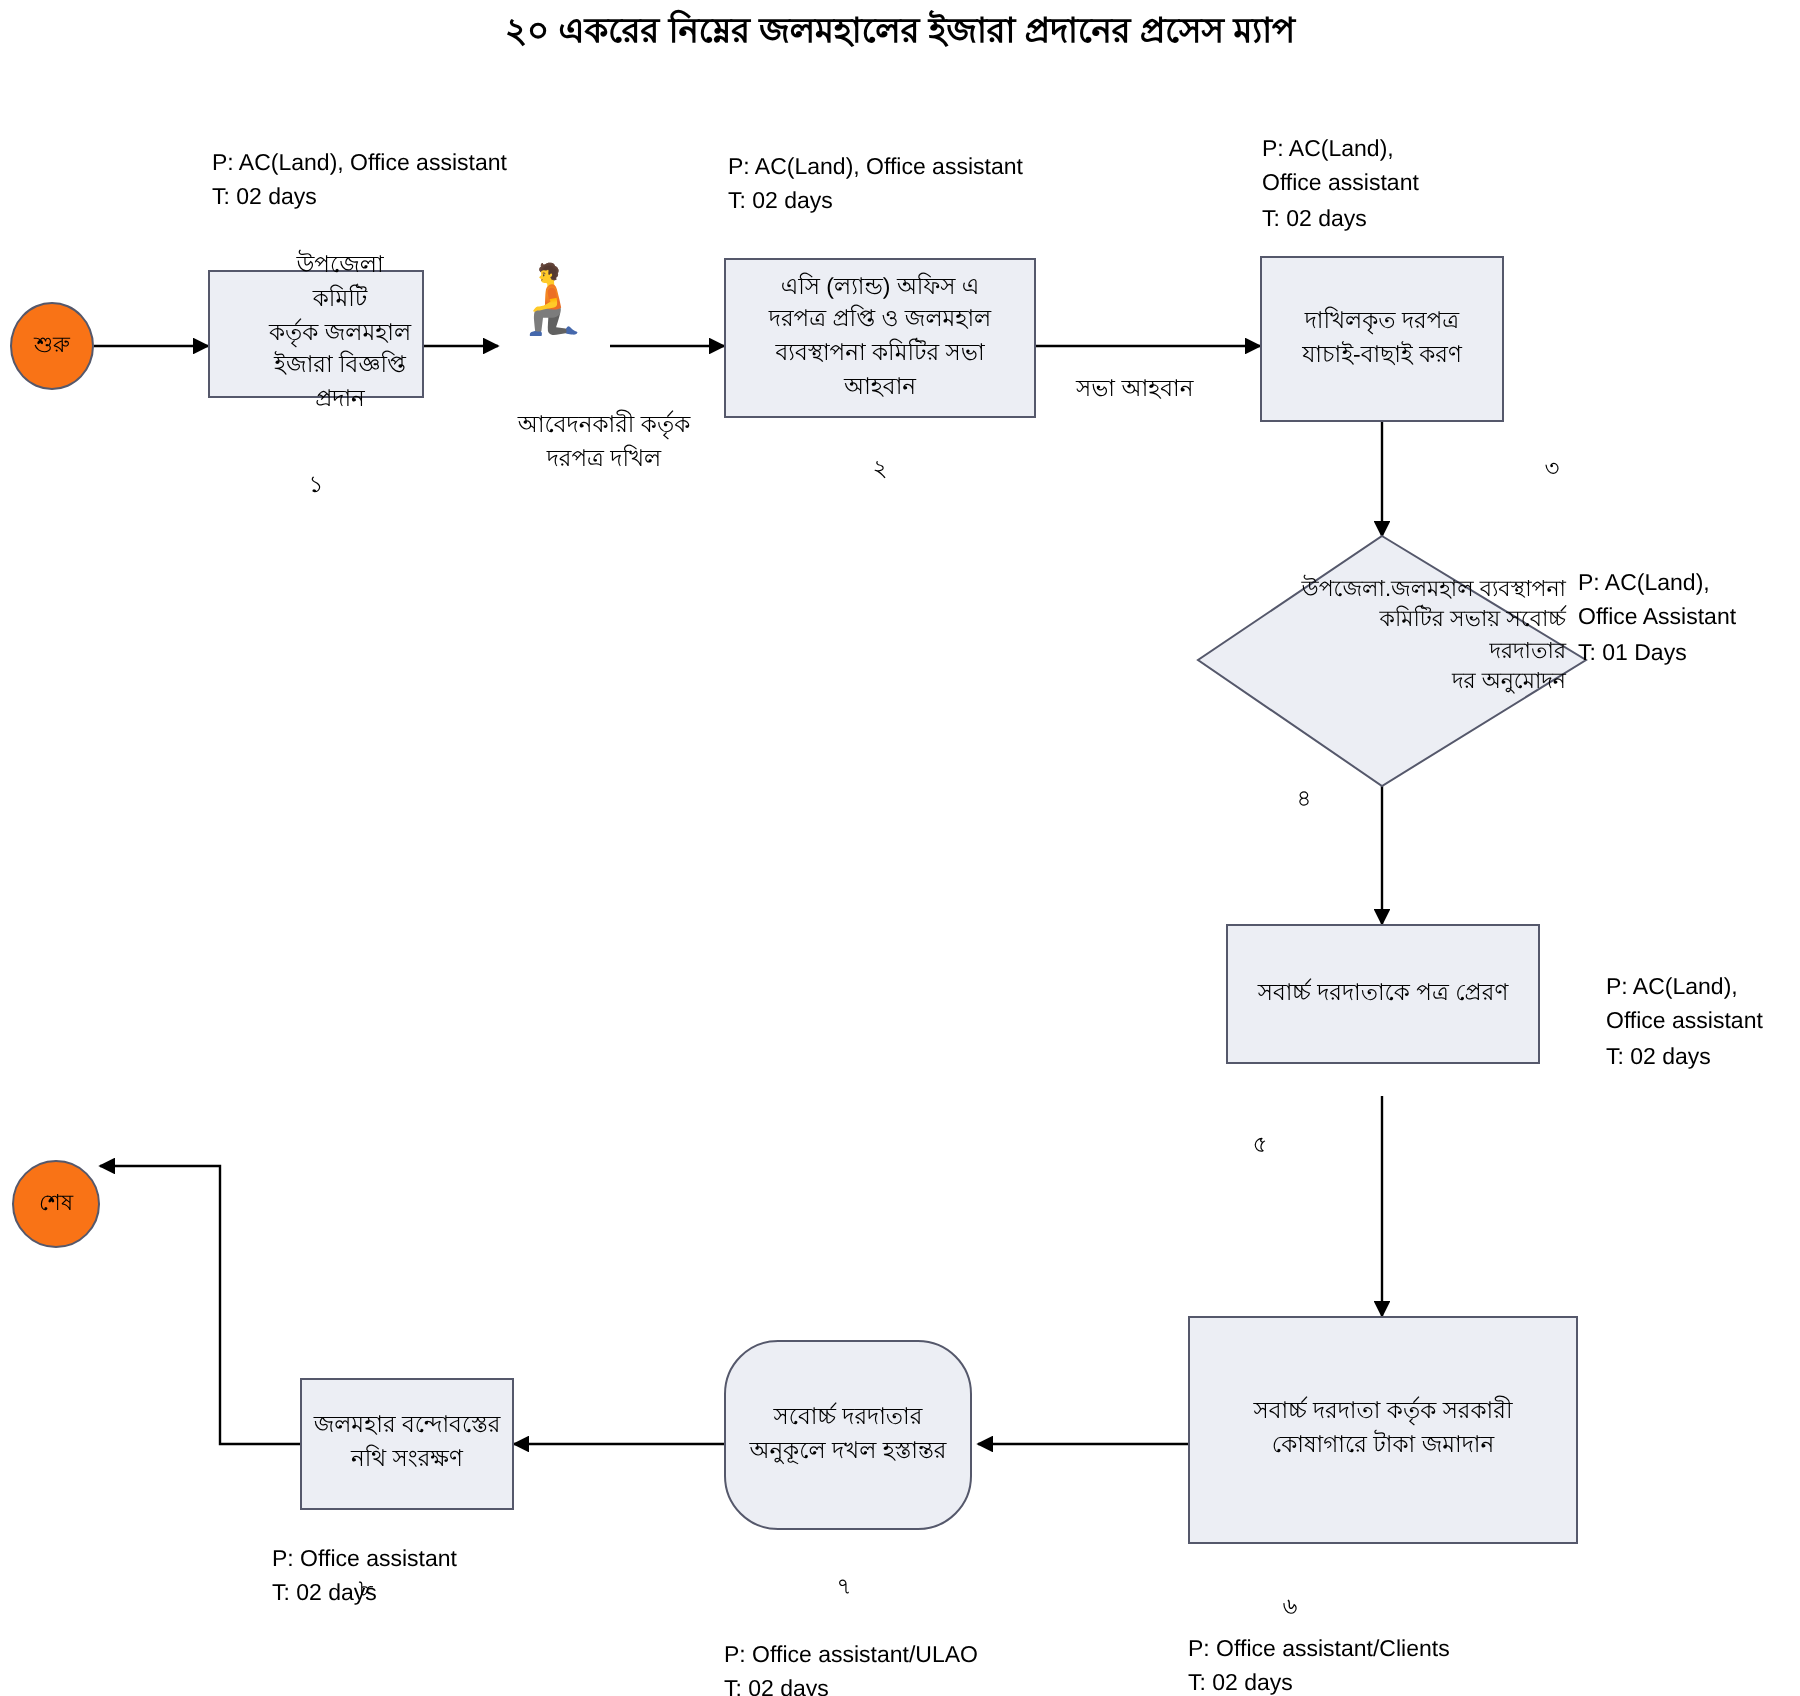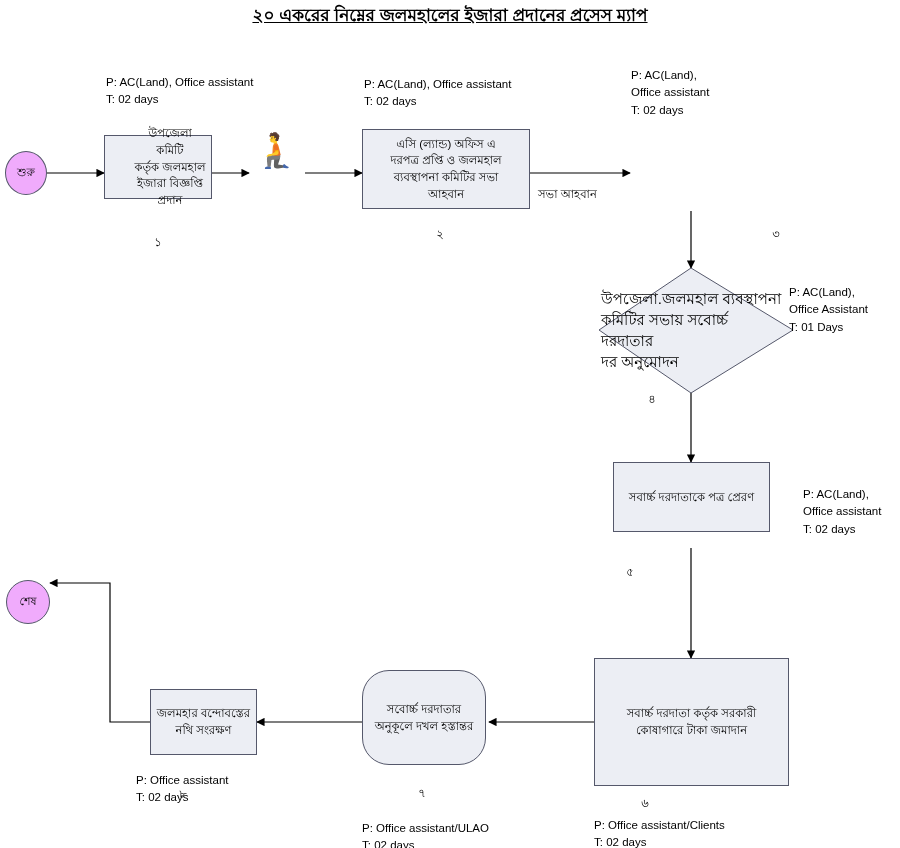--- a/index.html
+++ b/index.html
@@ -27,41 +27,40 @@
     pointer-events: none;
   }
   .title {
     position: absolute;
     left: 0;
     top: 2px;
     width: 900px;
     text-align: center;
     font-size: 17px;
     font-weight: bold;
-    text-decoration: underline;
     letter-spacing: 0px;
   }
   .box {
     position: absolute;
     box-sizing: border-box;
     border: 1px solid #55586b;
     background: #eceef4;
     display: flex;
     align-items: center;
     justify-content: center;
     text-align: center;
     font-size: 11.5px;
     line-height: 1.45;
     padding: 2px 4px;
   }
   .ellipse {
     position: absolute;
     box-sizing: border-box;
     border: 1px solid #55586b;
-    background: #f0abfc;
+    background: #f97316;
     border-radius: 50%;
     display: flex;
     align-items: center;
     justify-content: center;
     text-align: center;
     font-size: 11px;
   }
   .note {
     position: absolute;
     font-size: 11.5px;
@@ -76,22 +75,22 @@
     line-height: 1.45;
   }
   .num {
     position: absolute;
     font-size: 11.5px;
     text-align: center;
     width: 40px;
   }
   .diamond-label {
     position: absolute;
-    text-align: left;
-    font-size: 15px;
+    text-align: right;
+    font-size: 11px;
     line-height: 1.4;
     white-space: pre-line;
   }
   .clerk {
     position: absolute;
     font-size: 34px;
     line-height: 1;
     user-select: none;
   }
   .edge-label {
@@ -145,45 +144,51 @@
   </div>
 
   <div class="box" style="left:104px; top:135px; width:108px; height:64px;padding-left:28px;">
     <span style="white-space:pre-line;">উপজেলা কমিটি
 কর্তৃক জলমহাল
 ইজারা বিজ্ঞপ্তি প্রদান</span>
   </div>
   <div class="num" style="left:138px; top:234px;">১</div>
 
   <div class="clerk" style="left:255px; top:133px;">🧎</div>
-
-  <div class="box" style="left:362px; top:129px; width:168px; height:80px;">
+  <div class="caption" style="left:237px; top:205px; width:130px;">আবেদনকারী কর্তৃক
+দরপত্র দখিল</div>
+
+  <div class="box" style="left:362px; top:129px; width:156px; height:80px;">
     <span style="white-space:pre-line;">এসি (ল্যান্ড) অফিস এ
 দরপত্র প্রপ্তি ও জলমহাল
 ব্যবস্থাপনা কমিটির সভা
 আহবান</span>
   </div>
   <div class="num" style="left:420px; top:226px;">২</div>
 
   <div class="edge-label" style="left:538px; top:186px;">সভা আহবান</div>
 
+  <div class="box" style="left:630px; top:128px; width:122px; height:83px;">
+    <span style="white-space:pre-line;">দাখিলকৃত দরপত্র
+যাচাই-বাছাই করণ</span>
+  </div>
   <div class="num" style="left:756px; top:226px;">৩</div>
 
   <div class="diamond-label" style="left:601px; top:288px; width:182px;">উপজেলা.জলমহাল ব্যবস্থাপনা
 কমিটির সভায় সবোর্চ্চ
 দরদাতার
 দর অনুমোদন</div>
   <div class="num" style="left:632px; top:391px;">৪</div>
 
   <div class="box" style="left:613px; top:462px; width:157px; height:70px;">
     <span style="white-space:pre-line;">সবার্চ্চ দরদাতাকে পত্র প্রেরণ</span>
   </div>
   <div class="num" style="left:610px; top:564px;">৫</div>
 
-  <div class="box" style="left:594px; top:658px; width:195px; height:128px;justify-content:center;">
+  <div class="box" style="left:594px; top:658px; width:195px; height:114px;justify-content:center;">
     <span style="white-space:pre-line;">সবার্চ্চ দরদাতা কর্তৃক সরকারী
 কোষাগারে টাকা জমাদান</span>
   </div>
   <div class="num" style="left:625px; top:795px;">৬</div>
 
   <div class="box" style="left:362px; top:670px; width:124px; height:95px;border-radius:27px;">
     <span style="white-space:pre-line;">সবোর্চ্চ দরদাতার
 অনুকূলে দখল হস্তান্তর</span>
   </div>
   <div class="num" style="left:402px; top:785px;">৭</div>

